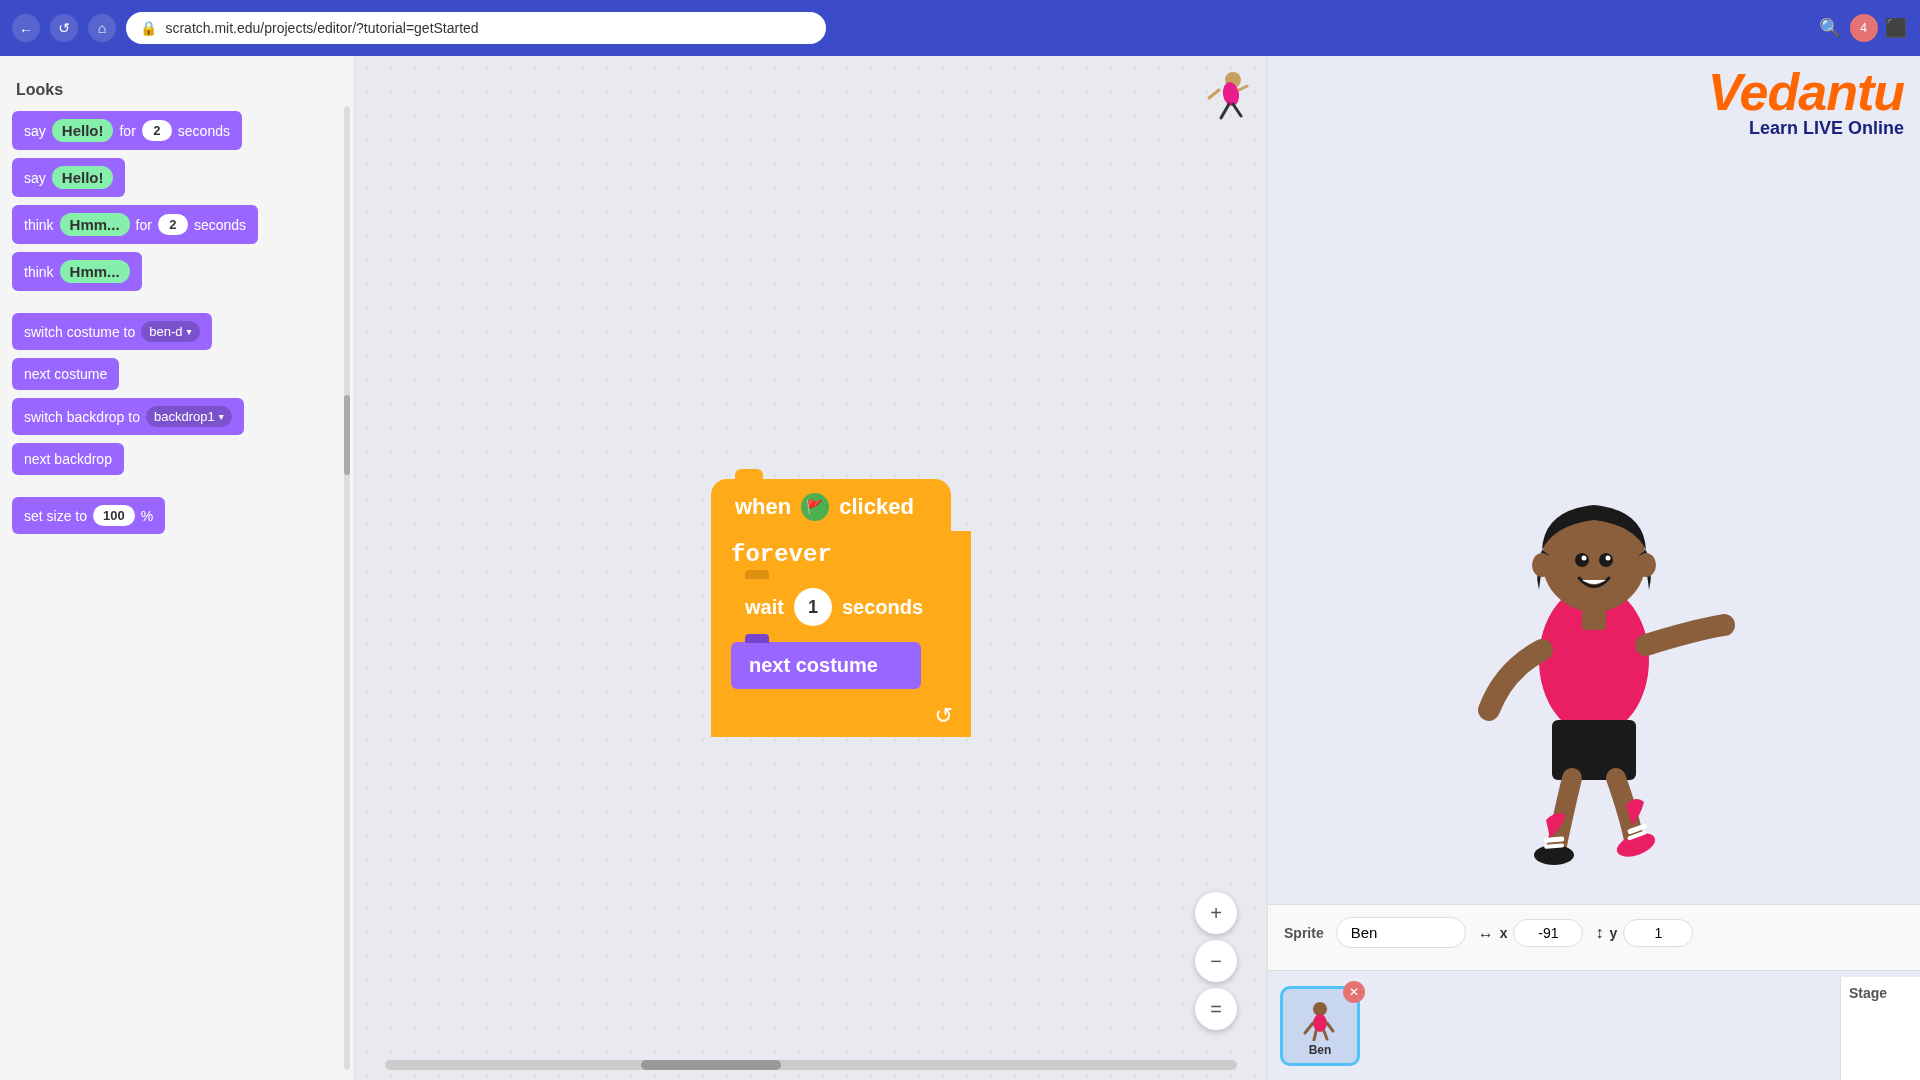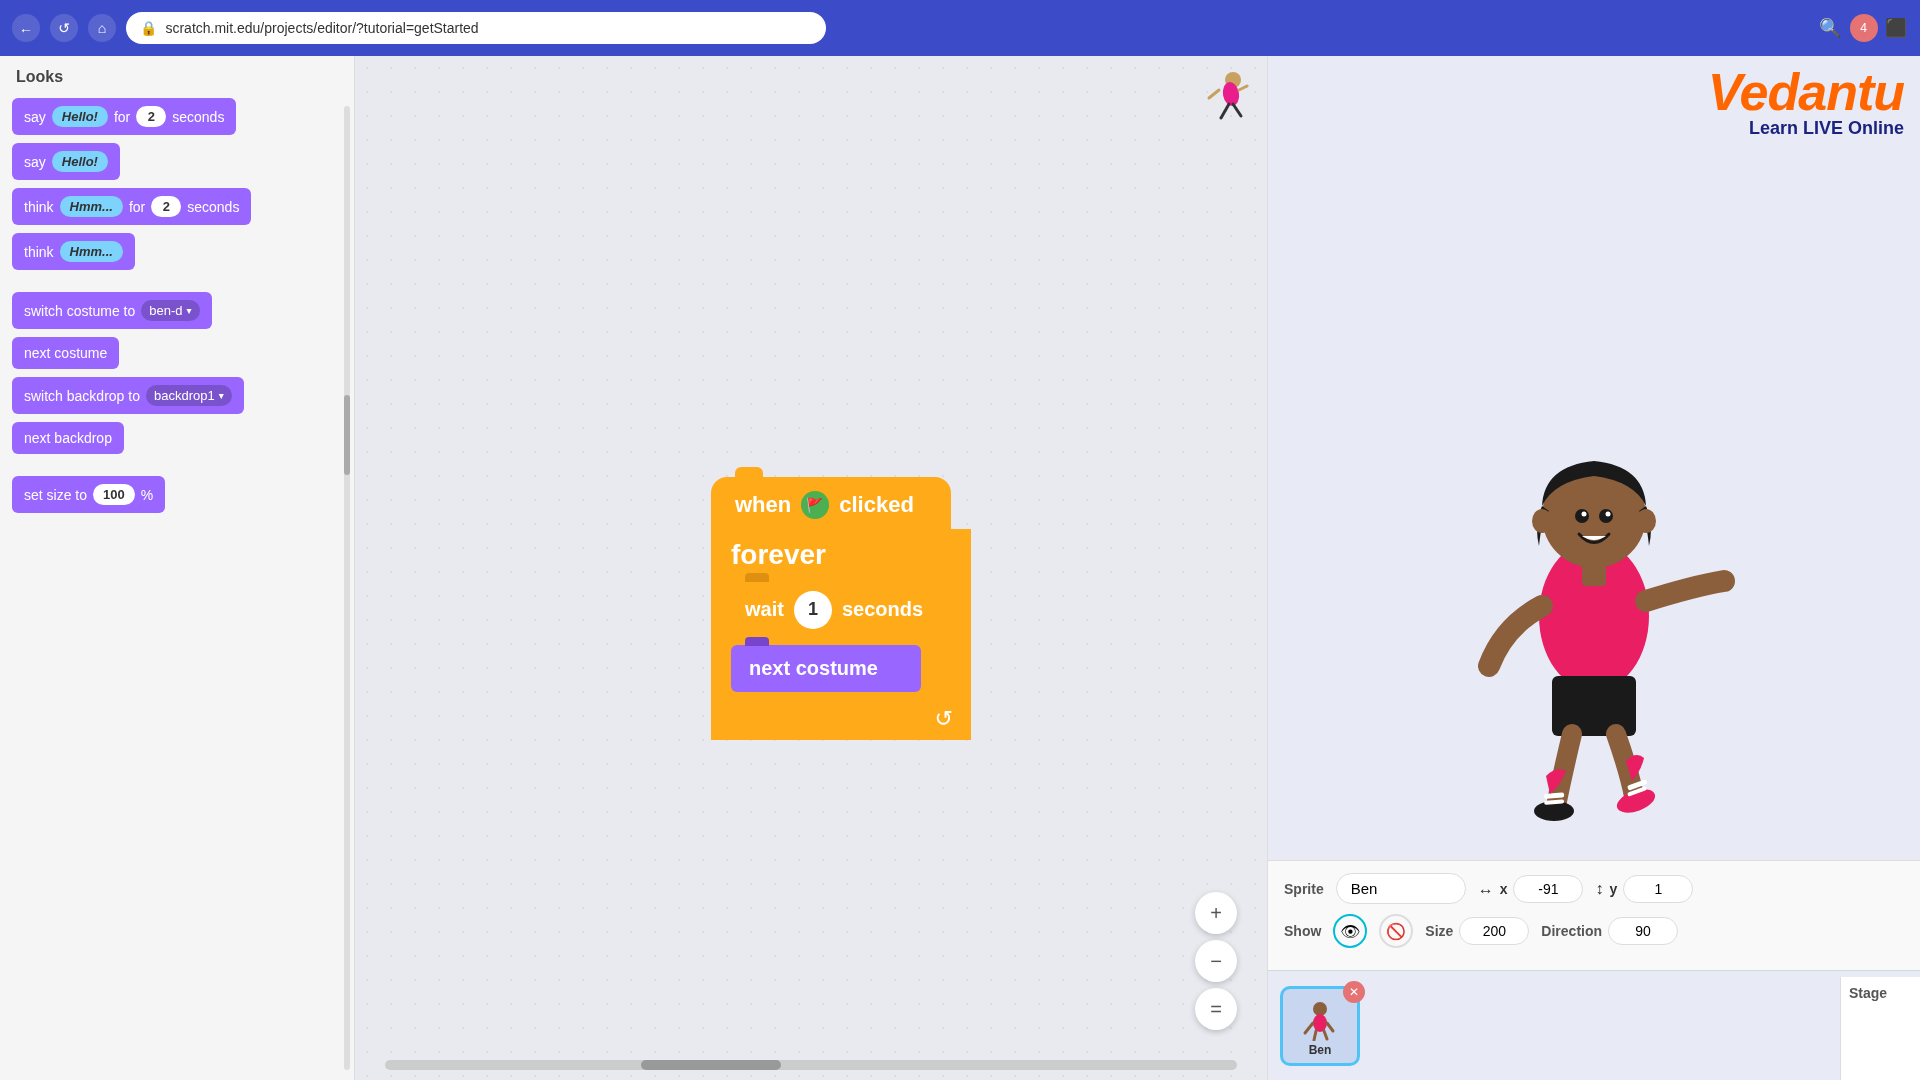--- a/index.html
+++ b/index.html
@@ -42,21 +42,21 @@
       display: flex;
       height: calc(1080px - 56px);
     }
 
     
     .left-panel {
       width: 355px;
       background: #f5f5f5;
       border-right: 1px solid #ddd;
       overflow-y: auto;
-      padding: 12px 12px;
+      padding: 25px 12px;
       position: relative;
     }
     .panel-title {
       font-size: 16px;
       font-weight: bold;
       color: #444;
       margin-bottom: 12px;
       padding-left: 4px;
     }
     .scrollbar-track {
@@ -89,30 +89,29 @@
       color: white;
       font-weight: 500;
       cursor: grab;
       position: relative;
       white-space: nowrap;
       gap: 6px;
     }
     .block-purple { background: #9966ff; }
 
     .block-input {
-      background: #7dd3fc;
+      background: #86efac;
       color: #333;
       border-radius: 20px;
       padding: 3px 10px;
-      font-size: 13px;
+      font-size: 15px;
       font-weight: 600;
       min-width: 30px;
       text-align: center;
       display: inline-block;
-      font-style: italic;
     }
     .block-input-round {
       background: white;
       color: #333;
       border-radius: 20px;
       padding: 3px 10px;
       font-size: 13px;
       font-weight: 600;
       min-width: 30px;
       text-align: center;
@@ -488,21 +487,21 @@
           <div style="position:absolute;top:-10px;left:24px;width:28px;height:12px;background:#ffab19;border-radius:6px 6px 0 0;"></div>
           <span>when</span>
           <div class="green-flag">🚩</div>
           <span>clicked</span>
         </div>
       </div>
 
       <div style="position:relative; width:260px;">
         <div style="background:#ffab19; width:260px; position:relative;">
 
-          <div style="padding:10px 20px; font-size:28px; color:white; font-weight:bold;">
+          <div style="padding:10px 20px; font-size:24px; color:white; font-weight:bold;font-family:Liberation Mono, monospace;">
             <span>forever</span>
           </div>
 
           <div style="margin-left:20px; display:flex; flex-direction:column; gap:4px; margin-bottom:36px;">
 
             <div style="background:#ffab19; display:inline-flex; align-items:center; padding:10px 14px; border-radius:6px; font-size:20px; color:white; font-weight:bold; gap:10px; width:220px; position:relative;">
               <div style="position:absolute;top:-8px;left:14px;width:24px;height:9px;background:#e09010;border-radius:4px 4px 0 0;"></div>
               <span>wait</span>
               <div style="background:white;border-radius:50%;width:38px;height:38px;display:flex;align-items:center;justify-content:center;color:#333;font-weight:bold;font-size:18px;">
                 <span>1</span>
@@ -612,33 +611,20 @@
           <span class="coord-arrow">↔</span>
           <span class="coord-label">x</span>
           <input class="coord-input" type="text" value="-91" style="">
         </div>
         <div class="coord-group">
           <span class="coord-arrow">↕</span>
           <span class="coord-label">y</span>
           <input class="coord-input" type="text" value="1" style="">
         </div>
       </div>
-      <div class="show-row">
-        <span class="sprite-label">Show</span>
-        <div class="eye-btn active">👁</div>
-        <div class="eye-btn">🚫</div>
-        <div class="size-group">
-          <span class="sprite-label">Size</span>
-          <input class="coord-input" type="text" value="200" style="">
-        </div>
-        <div class="dir-group">
-          <span class="sprite-label">Direction</span>
-          <input class="coord-input" type="text" value="90" style="">
-        </div>
-      </div>
     </div>
 
     <div class="sprite-panel">
       <div style="position:relative;">
         <div class="sprite-thumb">
           <div class="sprite-delete-btn">✕</div>
 
           <svg width="46" height="46" viewBox="0 0 46 46">
             <circle cx="23" cy="14" r="7" fill="#8B5E3C"></circle>
             <ellipse cx="23" cy="28" rx="7" ry="9" fill="#e91e63"></ellipse>

